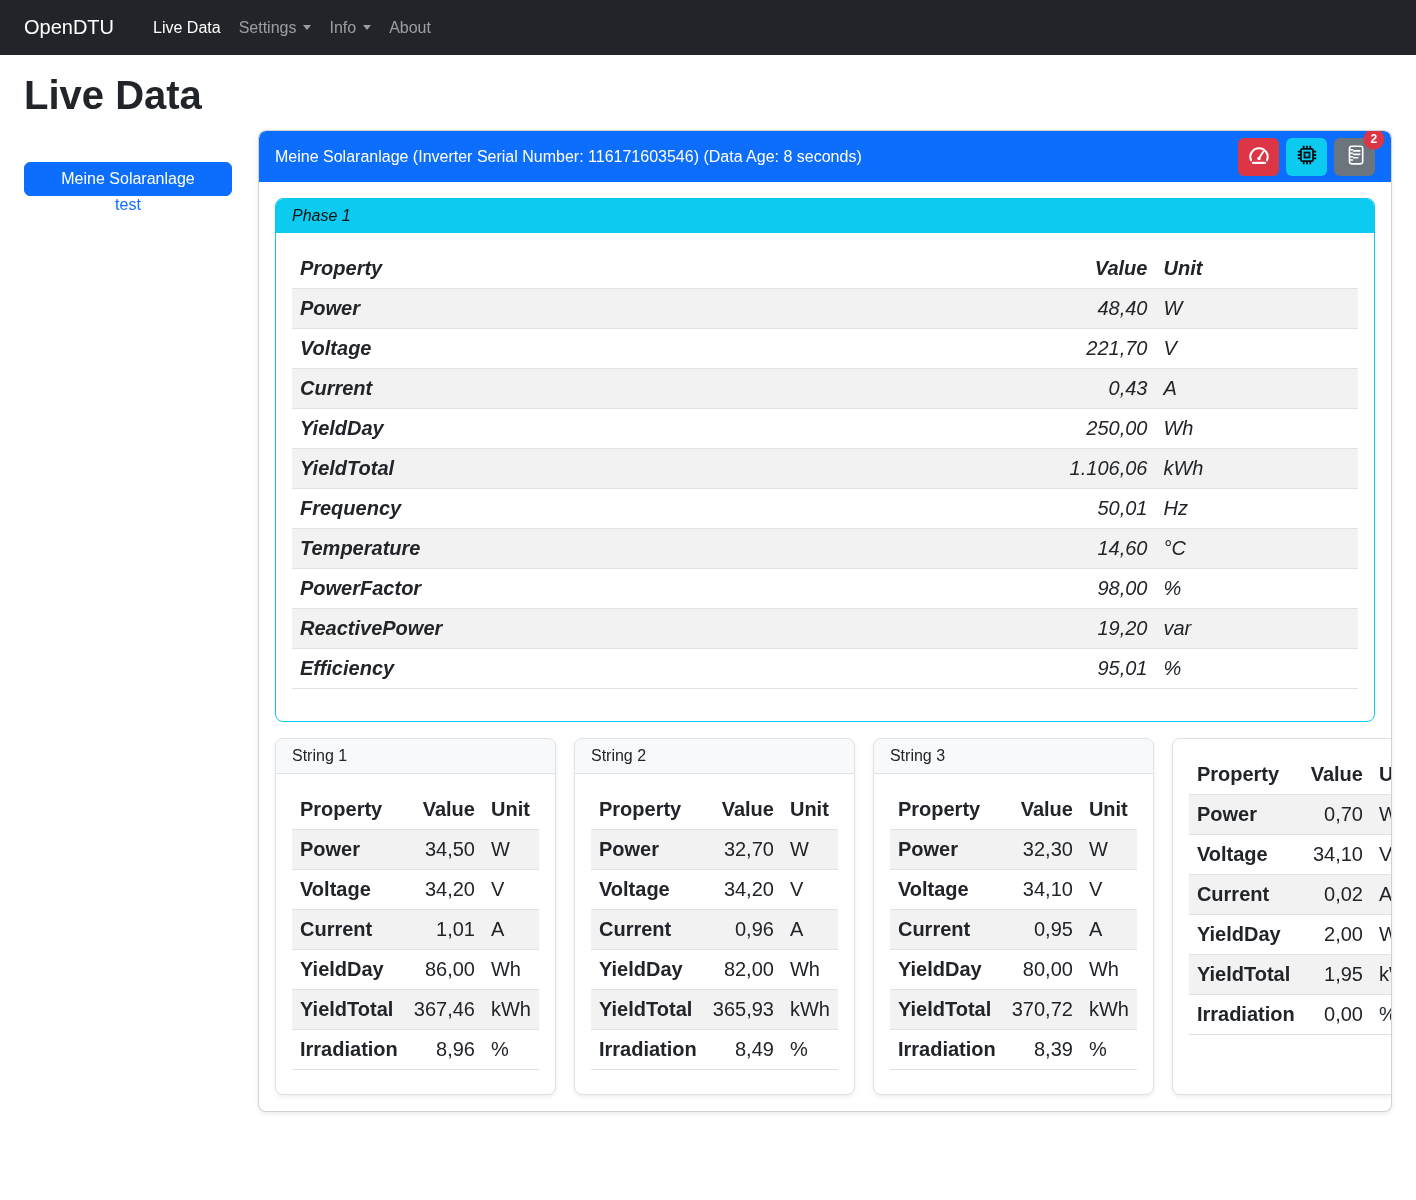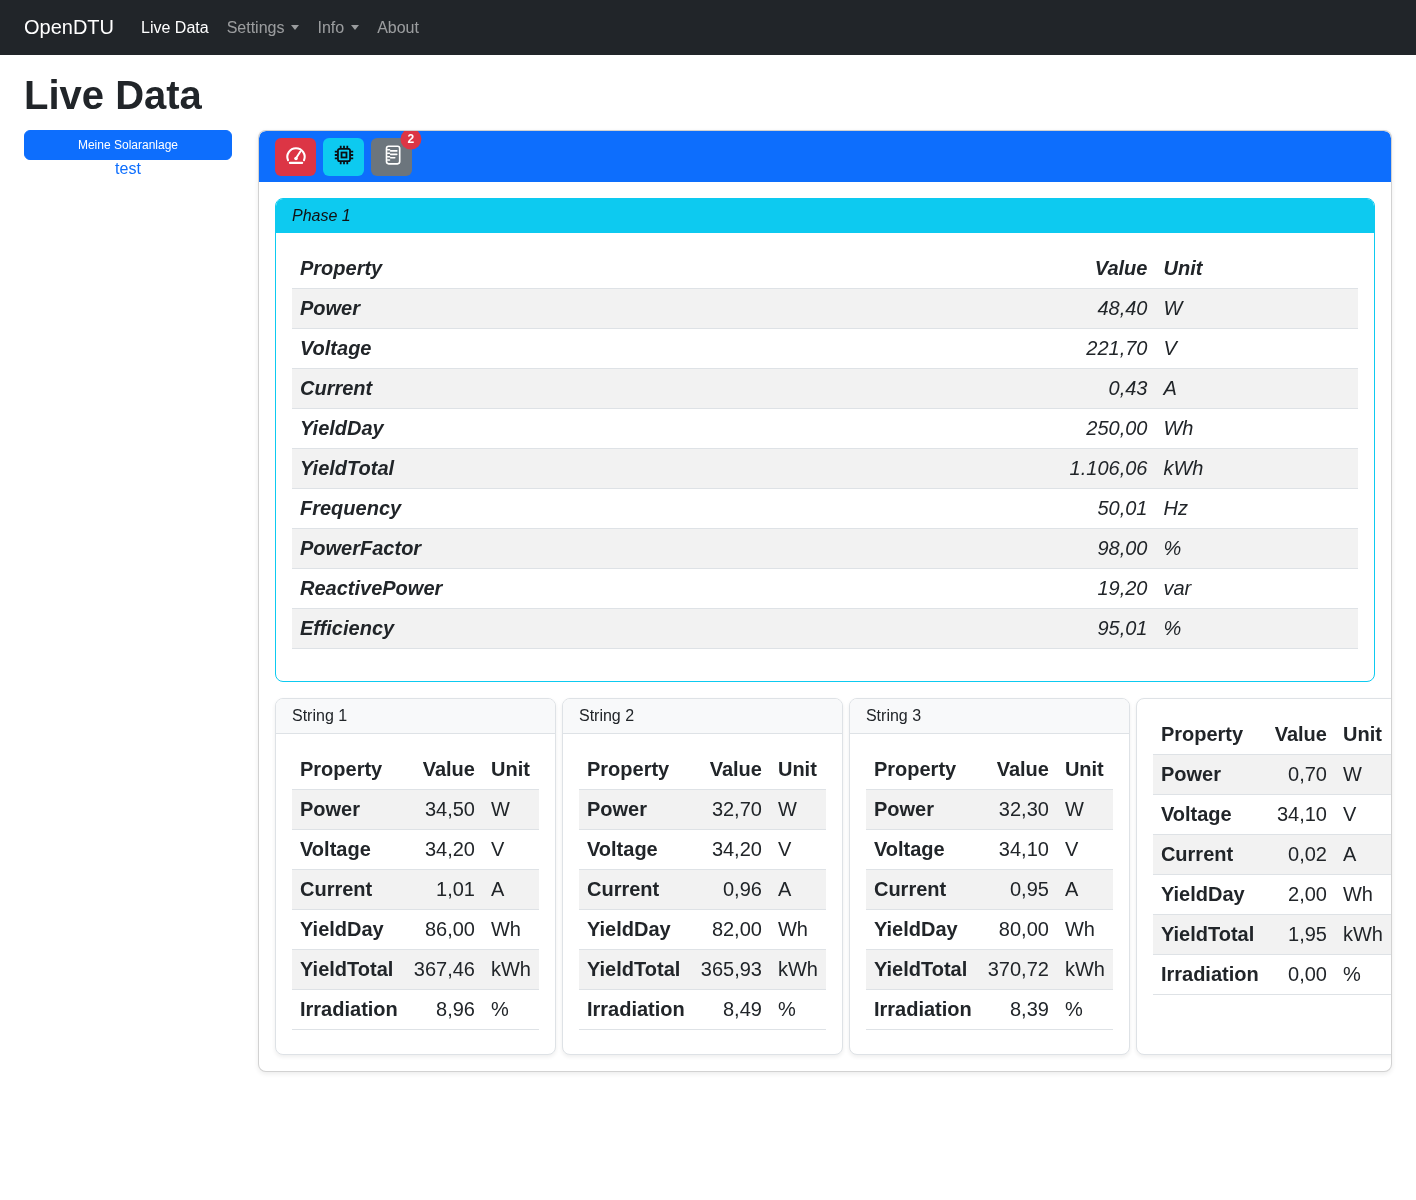--- a/index.html
+++ b/index.html
@@ -9,21 +9,21 @@
     font-family: "Liberation Sans", "DejaVu Sans", sans-serif;
     font-size: 16px; color: var(--text);
   }
 
   
   .navbar {
     height: 55px; background: var(--navbar-bg);
     display: flex; align-items: center; padding: 0 24px;
   }
   .navbar-brand {
-    color: #fff; font-size: 20px; margin-right: 18px; text-decoration: none;
+    color: #fff; font-size: 20px; margin-right: 30px; text-decoration: none;
     cursor: pointer;
   }
   .nav-link {
     color: rgba(255,255,255,.55); text-decoration: none; padding: 8px 9px;
     font-size: 16px; cursor: pointer; display: inline-flex; align-items: center;
   }
   .nav-link.active { color: #fff; }
   .caret {
     display: inline-block; width: 0; height: 0; margin-left: 7px;
     border-left: 4.5px solid transparent; border-right: 4.5px solid transparent;
@@ -31,21 +31,21 @@
   }
 
   
   .page-title { font-size: 40px; font-weight: 700; margin: 18px 0 12px; padding: 0 24px; }
   .content { display: flex; gap: 26px; padding: 0 24px; align-items: flex-start; }
 
   .sidebar { width: 208px; flex: none; }
   .inverter-btn {
     display: block; width: 100%; background: var(--primary); color: #fff;
     border: 1px solid var(--primary); border-radius: 6px; padding: 7px 4px;
-    font-size: 12px; font-family: inherit; cursor: pointer; text-align: center;
+    font-size: 16px; font-family: inherit; cursor: pointer; text-align: center; margin-top: 32px;
   }
   .inverter-link {
     display: block; text-align: center; color: var(--primary);
     text-decoration: none; cursor: pointer; font-size: 16px;
   }
 
   
   .main-card {
     flex: 1; border: 1px solid rgba(0,0,0,.175); border-radius: 8px;
     box-shadow: 0 2px 5px rgba(0,0,0,.08); overflow: hidden; margin-bottom: 10px;
@@ -87,21 +87,21 @@
   thead th { font-weight: 700; }
   tbody th { font-weight: 700; }
   tbody tr:nth-child(odd) { background: var(--stripe); }
   .col-value { text-align: right; }
   .phase-table .col-value { width: 14%; }
   .phase-table .col-unit  { width: 19%; }
   .string-table .col-value { width: 33%; }
   .string-table .col-unit  { width: 22%; }
 
   
-  .strings-row { display: grid; grid-template-columns: repeat(4, 1fr); gap: 6px; }
+  .strings-row { display: grid; grid-template-columns: repeat(4, 1fr); gap: 18px; }
   .string-card {
     border: 1px solid var(--border); border-radius: 8px;
     box-shadow: 0 2px 4px rgba(0,0,0,.07); background: #fff;
   }
   .string-card-header {
     background: var(--card-head); padding: 8px 16px; font-size: 16px;
     border-bottom: 1px solid var(--border); border-radius: 7px 7px 0 0;
   }
   .string-card .card-body { padding: 16px 16px 8px; }
   .string-card table { margin-bottom: 16px; }
@@ -127,20 +127,21 @@
 
 <div class="content">
 
   <aside class="sidebar">
     <button class="inverter-btn">Meine Solaranlage</button>
     <a class="inverter-link">test</a>
   </aside>
 
   <section class="main-card">
     <header class="main-card-header">
+      <span class="title">Meine Solaranlage (Inverter Serial Number: 116171603546) (Data Age: 8 seconds)</span>
       <div class="btn-group">
 
         <button class="icon-btn danger" title="">
           <span>
             <svg width="22" height="22" viewBox="0 0 16 16">
               <path d="M2.2 11.8a6.3 6.3 0 1 1 11.6 0" fill="none" stroke="#fff" stroke-width="1.5" stroke-linecap="round"></path>
               <line x1="8" y1="10.4" x2="11.2" y2="5.4" stroke="#fff" stroke-width="1.4" stroke-linecap="round"></line>
               <circle cx="8" cy="10.6" r="1.3" fill="#fff"></circle>
               <path d="M3.6 13.7h8.8" stroke="#fff" stroke-width="1.7" stroke-linecap="round"></path>
             </svg>
@@ -209,20 +210,25 @@
                   <th class="col-property">YieldTotal</th>
                   <td class="col-value">1.106,06</td>
                   <td class="col-unit">kWh</td>
                 </tr>
                 <tr>
                   <th class="col-property">Frequency</th>
                   <td class="col-value">50,01</td>
                   <td class="col-unit">Hz</td>
                 </tr>
                 <tr>
+                  <th class="col-property">Temperature</th>
+                  <td class="col-value">14,60</td>
+                  <td class="col-unit">°C</td>
+                </tr>
+                <tr>
                   <th class="col-property">PowerFactor</th>
                   <td class="col-value">98,00</td>
                   <td class="col-unit">%</td>
                 </tr>
                 <tr>
                   <th class="col-property">ReactivePower</th>
                   <td class="col-value">19,20</td>
                   <td class="col-unit">var</td>
                 </tr>
                 <tr>

